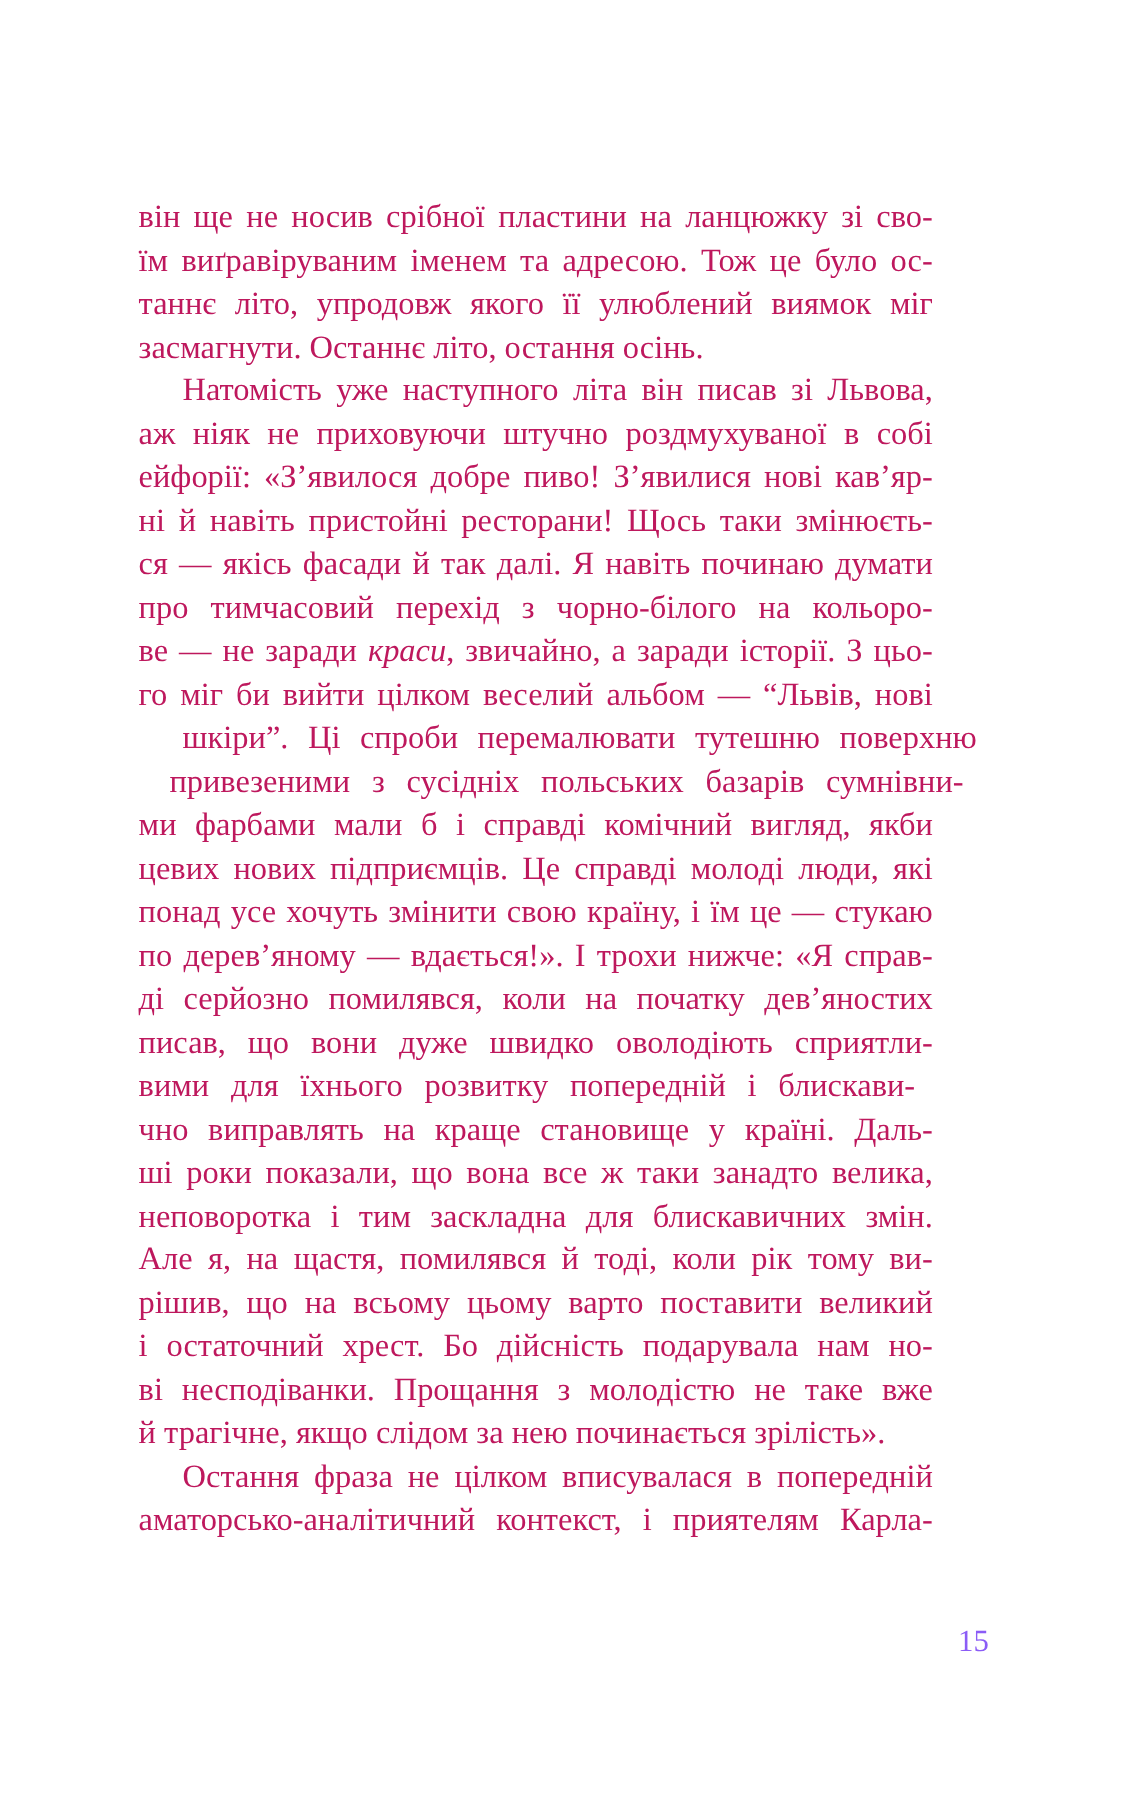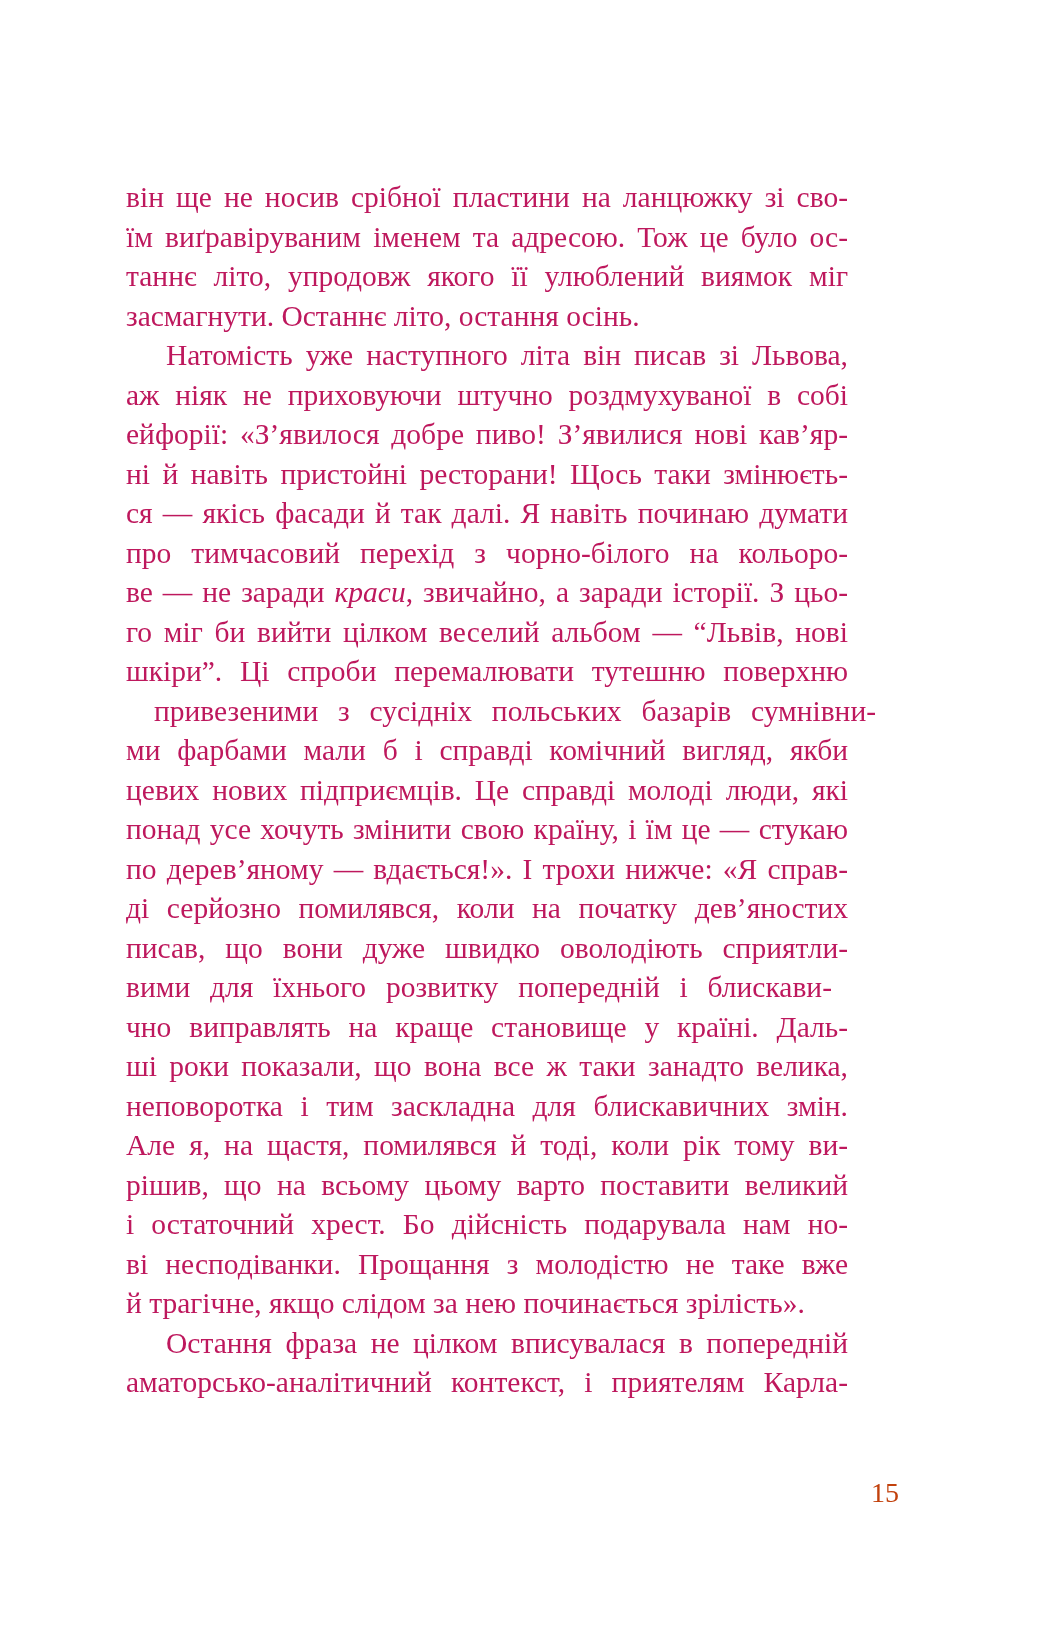--- a/index.html
+++ b/index.html
@@ -44,41 +44,41 @@
     font-style: italic;
   }
   .page-number {
     position: absolute;
     left: 855px;
     top: 1477px;
     width: 60px;
     text-align: center;
     font-size: 28px;
     line-height: 32px;
-    color: #c2410c;
+    color: #8b5cf6;
   }
 </style>
 </head>
 <body>
 
 <div class="page">
   <div class="text-block" id="text-block">
       <div class="line"><span class="line-text" style="word-spacing: 4.70486px; letter-spacing: 0px;">він ще не носив срібної пластини на ланцюжку зі сво-</span></div>
       <div class="line"><span class="line-text" style="word-spacing: 4.75195px; letter-spacing: 0px;">їм виґравіруваним іменем та адресою. Тож це було ос-</span></div>
       <div class="line"><span class="line-text" style="word-spacing: 9.50223px; letter-spacing: 0px;">таннє літо, упродовж якого її улюблений виямок міг</span></div>
       <div class="line end"><span class="line-text" style="word-spacing: 0px; letter-spacing: 0px;">засмагнути. Останнє літо, остання осінь.</span></div>
       <div class="line indent"><span class="line-text" style="word-spacing: 5.65848px; letter-spacing: 0px;">Натомість уже наступного літа він писав зі Львова,</span></div>
       <div class="line"><span class="line-text" style="word-spacing: 8.4442px; letter-spacing: 0px;">аж ніяк не приховуючи штучно роздмухуваної в собі</span></div>
       <div class="line"><span class="line-text" style="word-spacing: 4.51302px; letter-spacing: 0px;">ейфорії: «З’явилося добре пиво! З’явилися нові кав’яр-</span></div>
       <div class="line"><span class="line-text" style="word-spacing: 5.08929px; letter-spacing: 0px;">ні й навіть пристойні ресторани! Щось таки змінюєть-</span></div>
       <div class="line"><span class="line-text" style="word-spacing: 2.75781px; letter-spacing: 0px;">ся — якісь фасади й так далі. Я навіть починаю думати</span></div>
       <div class="line"><span class="line-text" style="word-spacing: 12.6797px; letter-spacing: 0px;">про тимчасовий перехід з чорно-білого на кольоро-</span></div>
       <div class="line"><span class="line-text" style="word-spacing: 2.59531px; letter-spacing: 0px;">ве — не заради <em>краси</em>, звичайно, а заради історії. З цьо-</span></div>
       <div class="line"><span class="line-text" style="word-spacing: 4.3559px; letter-spacing: 0px;">го міг би вийти цілком веселий альбом — “Львів, нові</span></div>
-      <div class="line"><span class="line-text" style="word-spacing: 10.3688px; letter-spacing: 0px;">шкіри”. Ці спроби перемалювати тутешню поверхню</span></div>
+      <div class="line"><span class="line-text" style="word-spacing: 10.3688px; letter-spacing: 0px; margin-left: 40px;">шкіри”. Ці спроби перемалювати тутешню поверхню</span></div>
       <div class="line"><span class="line-text" style="word-spacing: 12.4313px; letter-spacing: 0px; margin-left: 28px;">привезеними з сусідніх польських базарів сумнівни-</span></div>
       <div class="line"><span class="line-text" style="word-spacing: 9.41602px; letter-spacing: 0px;">ми фарбами мали б і справді комічний вигляд, якби</span></div>
       <div class="line"><span class="line-text" style="word-spacing: 5.45312px; letter-spacing: 0px;">цевих нових підприємців. Це справді молоді люди, які</span></div>
       <div class="line"><span class="line-text" style="word-spacing: 1.8875px; letter-spacing: 0px;">понад усе хочуть змінити свою країну, і їм це — стукаю</span></div>
       <div class="line"><span class="line-text" style="word-spacing: 2.84375px; letter-spacing: 0px;">по дерев’яному — вдається!». І трохи нижче: «Я справ-</span></div>
       <div class="line"><span class="line-text" style="word-spacing: 10.2839px; letter-spacing: 0px;">ді серйозно помилявся, коли на початку дев’яностих</span></div>
       <div class="line"><span class="line-text" style="word-spacing: 12.5312px; letter-spacing: 0px;">писав, що вони дуже швидко оволодіють сприятли-</span></div>
       <div class="line"><span class="line-text" style="word-spacing: 12.4219px; letter-spacing: 0px;">вими для їхнього розвитку попередній і блискави-</span></div>
       <div class="line"><span class="line-text" style="word-spacing: 10.4509px; letter-spacing: 0px;">чно виправлять на краще становище у країні. Даль-</span></div>
       <div class="line"><span class="line-text" style="word-spacing: 5.01215px; letter-spacing: 0px;">ші роки показали, що вона все ж таки занадто велика,</span></div>

